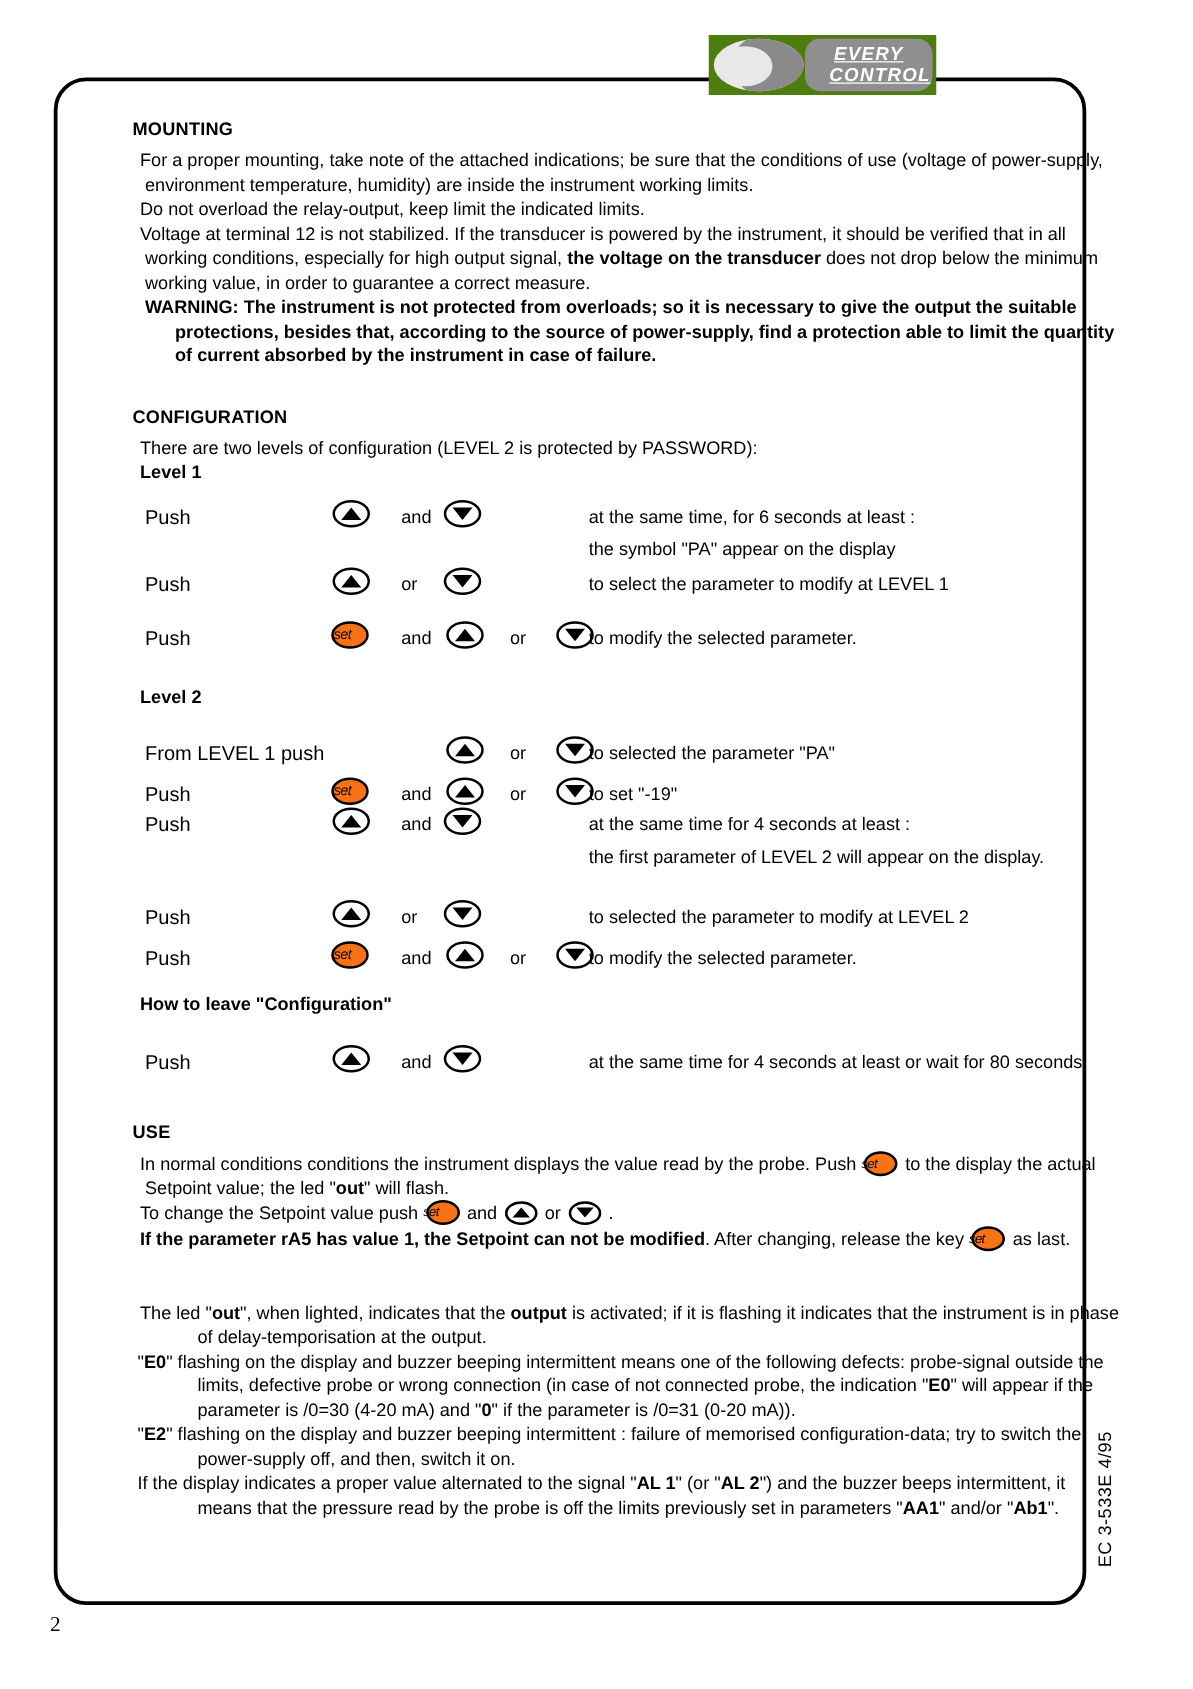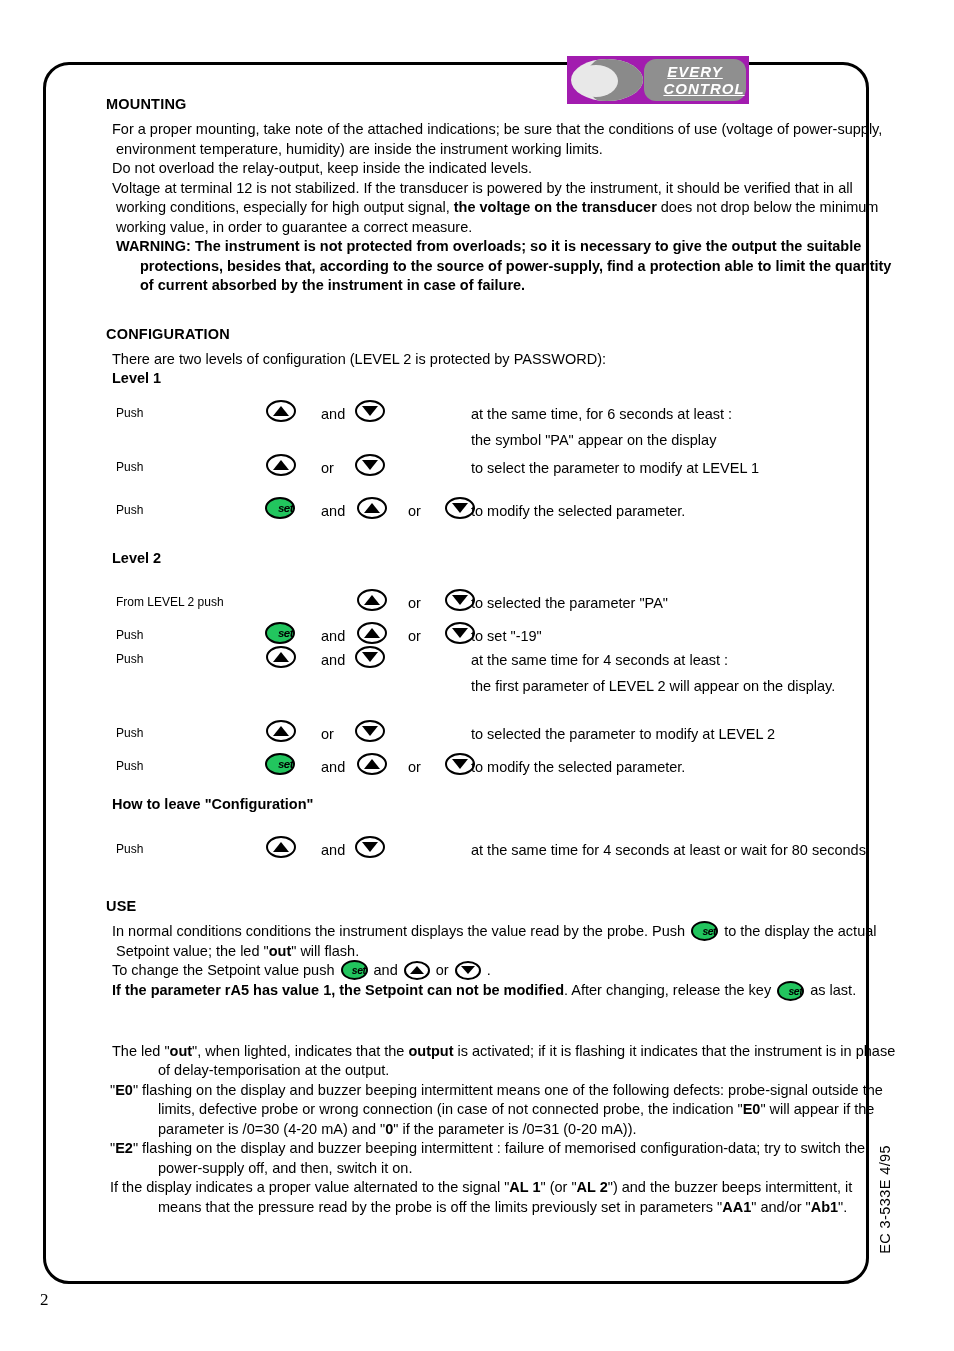--- a/index.html
+++ b/index.html
@@ -25,25 +25,25 @@
     height: 1222px;
     border: 3px solid #000;
     border-radius: 26px;
     box-sizing: border-box;
   }
 
   
   #logo {
     position: absolute;
     left: 567px;
-    top: 56px;
+    top: 28px;
     width: 182px;
     height: 48px;
     z-index: 5;
-    background: #a21caf;
+    background: #4d7c0f;
   }
   #logo-mark {
     position: absolute;
     left: 4px;
     top: 3px;
     width: 72px;
     height: 42px;
     border-radius: 50%;
     background: #e8e8e8;
     overflow: hidden;
@@ -126,21 +126,21 @@
 
   
   .keyrow {
     position: relative;
     height: 33px;
     font-size: 14.5px;
   }
   .keyrow .lbl {
     position: absolute;
     top: 7px;
-    font-size: 12px;
+    font-size: 16px;
     white-space: nowrap;
   }
   .keyrow .conj {
     position: absolute;
     top: 7px;
     font-size: 14.5px;
   }
   .keyrow .desc {
     position: absolute;
     top: 7px;
@@ -188,26 +188,26 @@
   .btn-arrow.down .tri {
     border-left: 8px solid transparent;
     border-right: 8px solid transparent;
     border-top: 10px solid #000;
   }
   .btn-set {
     width: 30px;
     height: 22px;
     border: 2.2px solid #000;
     border-radius: 50%;
-    background: #22c55e;
+    background: #f97316;
     font-style: italic;
-    font-weight: bold;
+    font-weight: normal;
     font-size: 11.5px;
     line-height: 19px;
-    text-align: right;
+    text-align: left;
     letter-spacing: -0.5px;
   }
   .btn-abs { position: absolute; top: 1px; }
   .btn-inline {
     margin: 0 2px;
     transform: translateY(-1px);
   }
   .btn-inline.btn-arrow { width: 26px; height: 19px; }
   .btn-inline.btn-arrow .tri { }
   .btn-inline.btn-arrow.up .tri {
@@ -257,21 +257,21 @@
     <span class="l1">EVERY</span>
     <span class="l2">CONTROL</span>
   </div>
 </div>
 
 <div id="content">
 
   <div class="sec-head">MOUNTING</div>
 
   <p class="para"><span>For a proper mounting, take note of the attached indications; be sure that the conditions of use (voltage of power-supply, environment temperature, humidity) are inside the instrument working limits.</span></p>
-  <p class="para"><span>Do not overload the relay-output, keep inside the indicated levels.</span></p>
+  <p class="para"><span>Do not overload the relay-output, keep limit the indicated limits.</span></p>
   <p class="para"><span>Voltage at terminal 12 is not stabilized. If the transducer is powered by the instrument, it should be verified that in all working conditions, especially for high output signal, </span><b>the voltage on the transducer</b><span> does not drop below the minimum working value, in order to guarantee a correct measure.</span></p>
   <p class="para hang"><b>WARNING: The  instrument is not protected from overloads; so it is necessary to give the output the suitable protections, besides that, according to the source of power-supply, find a protection able to limit the quantity of current absorbed by the instrument in case of failure.</b></p>
 
   <div class="spacer-lg"></div>
 
   <div class="sec-head">CONFIGURATION</div>
   <p class="para"><span>There are two levels  of configuration (LEVEL 2 is protected by PASSWORD):</span></p>
   <p class="para"><b>Level 1</b></p>
 
   <div class="spacer-sm"></div>
@@ -319,21 +319,21 @@
     <span class="desc">to modify the selected parameter.</span>
   </div>
 
   <div class="spacer-md"></div>
 
   <p class="para"><b>Level 2</b></p>
 
   <div class="spacer-md"></div>
 
   <div class="keyrow">
-    <span class="lbl" style="left:10px;">From LEVEL 2 push</span>
+    <span class="lbl" style="left:10px;">From LEVEL 1 push</span>
     <span class="btn btn-arrow up btn-abs" style="left:251px;">
         <span class="tri"></span>
       </span>
     <span class="conj" style="left:302px;">or</span>
     <span class="btn btn-arrow down btn-abs" style="left:339px;">
         <span class="tri"></span>
       </span>
     <span class="desc">to selected the parameter "PA"</span>
   </div>
 

